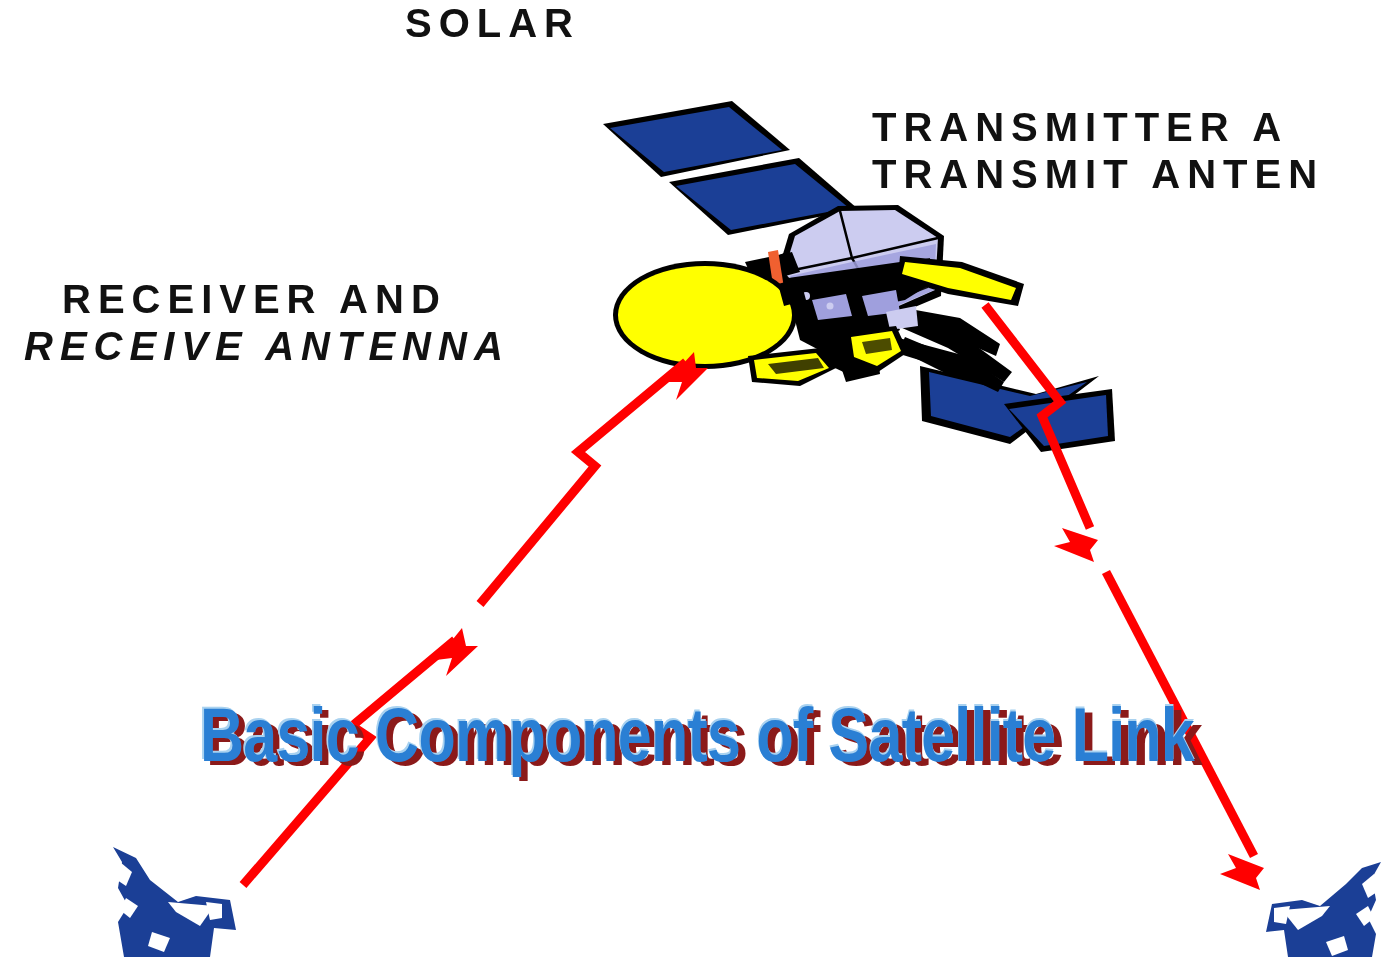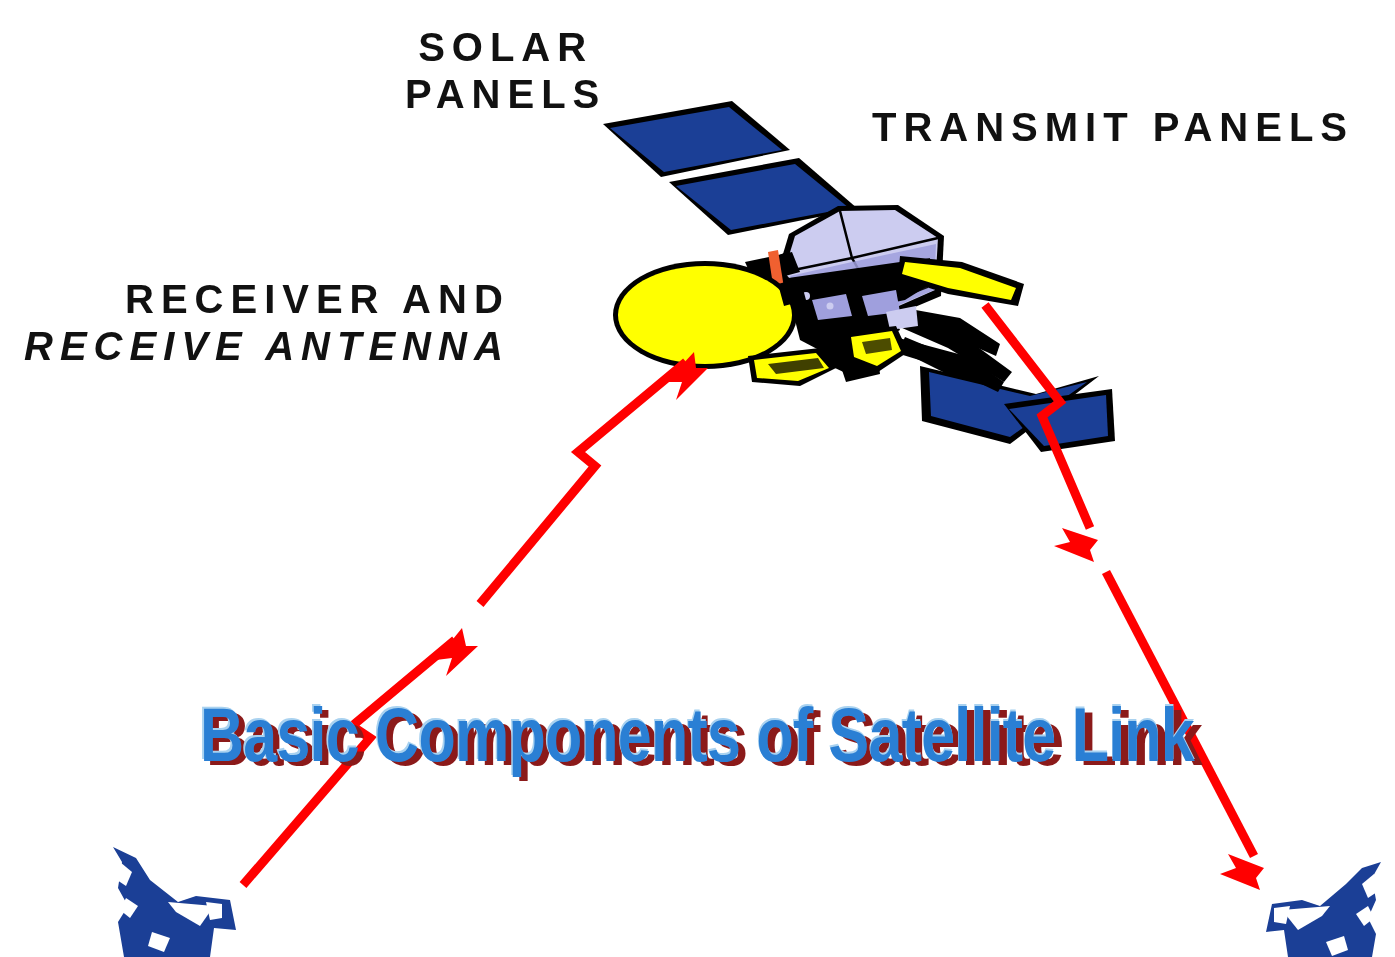--- a/index.html
+++ b/index.html
@@ -14,24 +14,24 @@
   .label{
     position:absolute;
     font-family:"Liberation Sans", sans-serif;
     font-weight:bold;
     color:#111111;
     letter-spacing:7px;
     line-height:1.18;
     white-space:nowrap;
     -webkit-font-smoothing:none;
   }
-  #label-solar{ left:405px; top:24px; font-size:40px; text-align:center; }
+  #label-solar{ left:405px; top:0; font-size:40px; text-align:center; }
   #label-solar .ln2{ letter-spacing:7px; }
   #label-transmitter{ left:872px; top:104px; font-size:40px; }
-  #label-receiver{ left:62px; top:276px; font-size:40px;text-align:right; }
+  #label-receiver{ left:62px; top:276px; font-size:40px; }
   #label-receiver .ln2{ margin-left:-38px; display:block;font-style:italic; }
   .ln1,.ln2{display:block;}
 
   
   #wordart-title{
     position:absolute;
     left:196px; top:693px;
     width:1002px; height:88px;
     z-index:40;
     pointer-events:auto;
@@ -168,25 +168,25 @@
     <g fill="#ff0000">
       <polygon points="462,628 436,660 452,658 446,676 478,646 466,646"></polygon>
       <polygon points="694,352 666,382 682,382 676,400 708,368 696,368"></polygon>
       <polygon points="1098,540 1062,528 1070,542 1054,546 1094,562 1090,550"></polygon>
       <polygon points="1264,868 1228,854 1236,868 1220,874 1260,890 1256,878"></polygon>
     </g>
   </svg>
 
   <div class="label" id="label-solar">
     <span class="ln1">SOLAR</span>
-    <span class="ln2">PANELS</span>
   </div>
 
   <div class="label" id="label-transmitter">
-    <span class="ln2">TRANSMIT PANELS</span>
+    <span class="ln1">TRANSMITTER A</span>
+    <span class="ln2">TRANSMIT ANTEN</span>
   </div>
 
   <div class="label" id="label-receiver">
     <span class="ln1">RECEIVER AND</span>
     <span class="ln2">RECEIVE ANTENNA</span>
   </div>
 
   <div id="wordart-title">
     <svg viewBox="0 0 1002 88" preserveAspectRatio="none" xmlns="http://www.w3.org/2000/svg">
 

